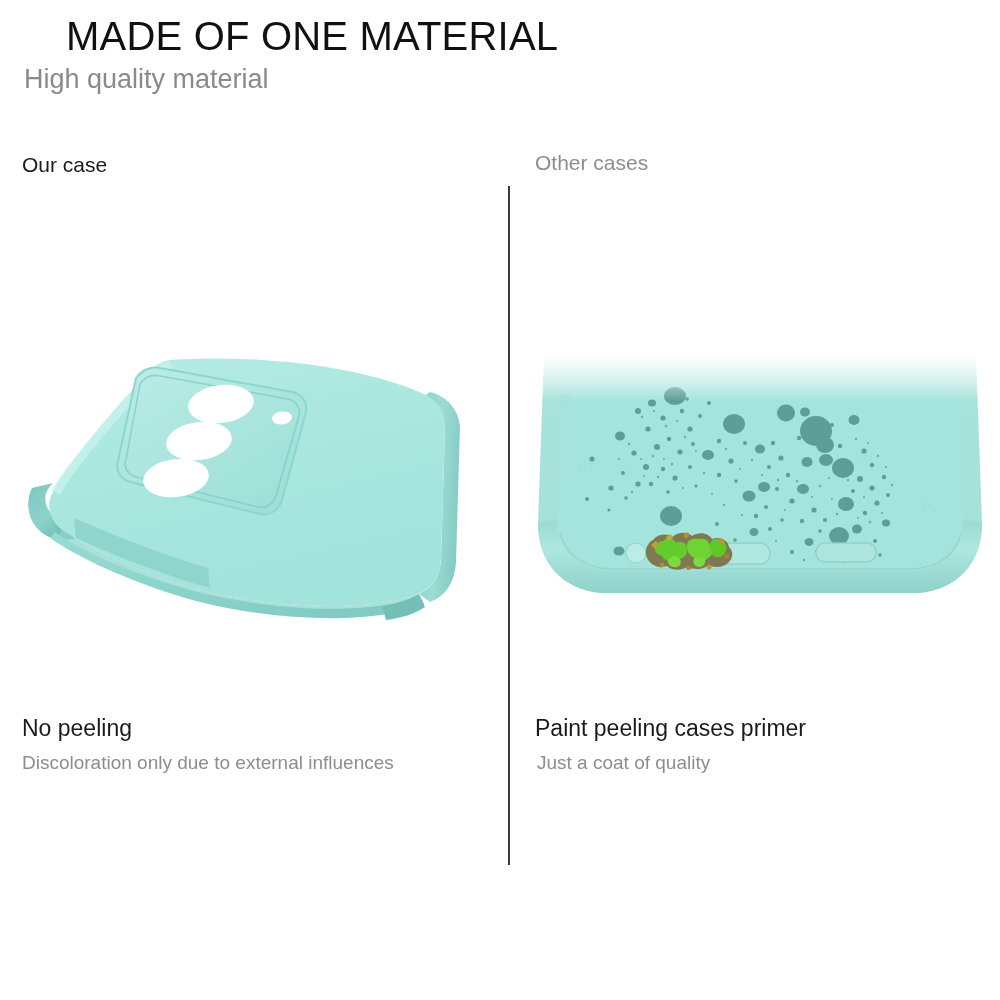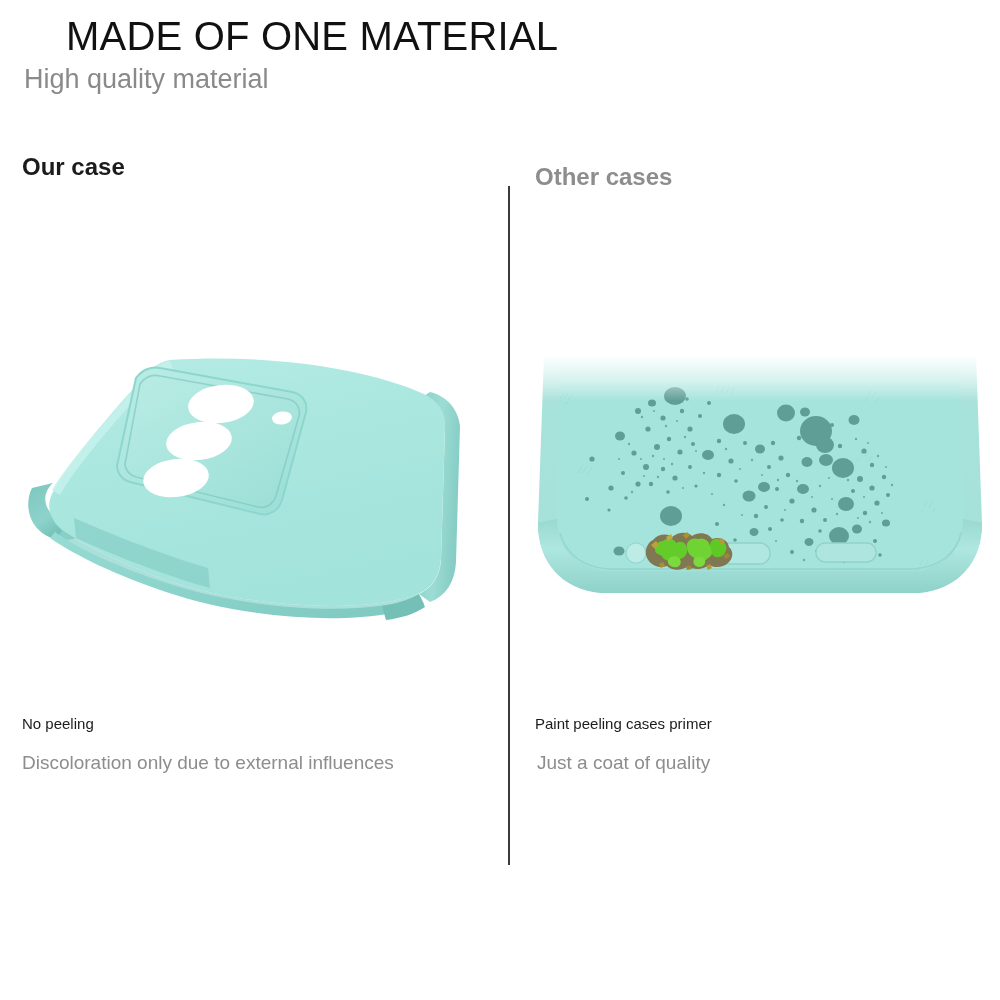--- a/index.html
+++ b/index.html
@@ -34,41 +34,41 @@
     top: 64px;
     font-size: 27px;
     font-weight: 400;
     color: #8a8a8a;
     white-space: nowrap;
   }
 
   
   .col-heading {
     position: absolute;
-    font-size: 24px;
-    font-weight: 700;
+    font-size: 21px;
+    font-weight: 400;
     white-space: nowrap;
   }
   .col-heading.left  { left: 22px;  top: 153px; color: #1b1b1b; }
-  .col-heading.right { left: 535px; top: 163px; color: #8d8d8d; }
+  .col-heading.right { left: 535px; top: 151px; color: #8d8d8d; }
 
   
   .divider {
     position: absolute;
     left: 508px;
     top: 186px;
     width: 2px;
     height: 679px;
     background: #3a3a3a;
   }
 
   
   .caption-title {
     position: absolute;
-    font-size: 15px;
+    font-size: 23px;
     font-weight: 400;
     color: #1b1b1b;
     white-space: nowrap;
   }
   .caption-sub {
     position: absolute;
     font-size: 19px;
     font-weight: 400;
     color: #8d8d8d;
     white-space: nowrap;

